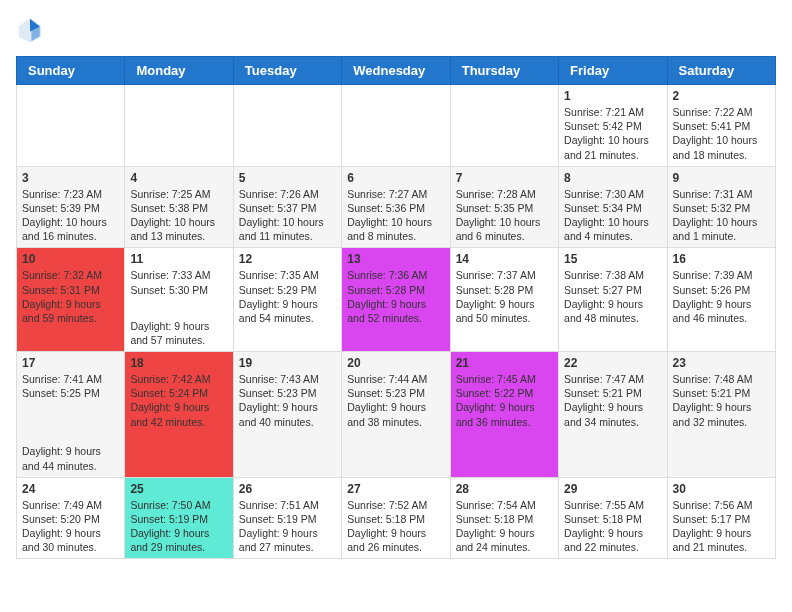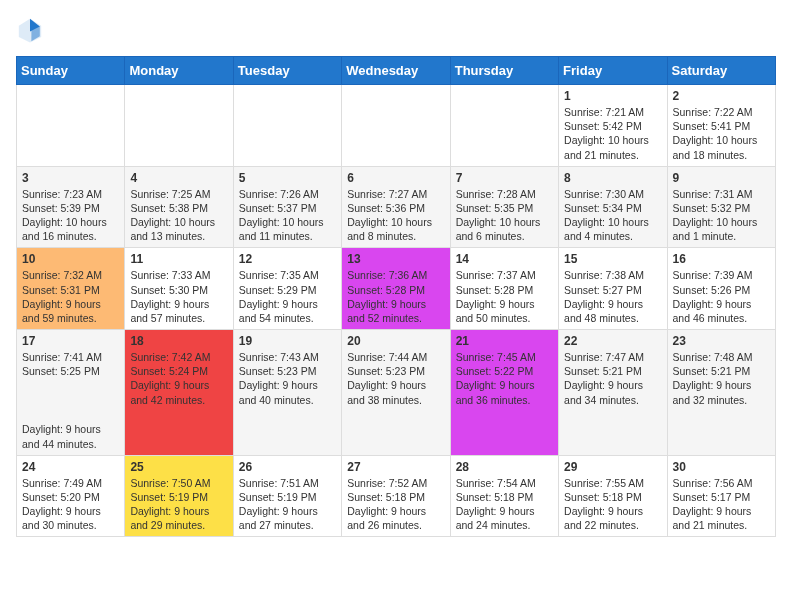--- a/index.html
+++ b/index.html
@@ -56,21 +56,21 @@
     .calendar {
       width: 100%;
       border-collapse: collapse;
       border: 1px solid #ccc;
     }
     .calendar th {
       background: #2277cc;
       color: #fff;
       font-size: 13px;
       font-weight: bold;
-      padding: 6px 4px;
+      padding: 6px 11px;
       text-align: left;
       border: 1px solid #1a66bb;
     }
     .calendar td {
       vertical-align: top;
       padding: 4px 5px;
       font-size: 10.5px;
       color: #333;
       border: 1px solid #ddd;
       background: #fff;
@@ -184,31 +184,31 @@
           <div style="line-height: 1.35;">Daylight: 10 hours and 4 minutes.</div>
         </td>
         <td style="background: rgb(245, 245, 245);">
           <span class="day-num">9</span>
           <div style="line-height: 1.35;">Sunrise: 7:31 AM</div>
           <div style="line-height: 1.35;">Sunset: 5:32 PM</div>
           <div style="line-height: 1.35;">Daylight: 10 hours and 1 minute.</div>
         </td>
       </tr>
       <tr>
-        <td style="background: #fdba74;">
+        <td style="background: #ef4444;">
           <span class="day-num">10</span>
           <div style="line-height: 1.35;">Sunrise: 7:32 AM</div>
           <div style="line-height: 1.35;">Sunset: 5:31 PM</div>
           <div style="line-height: 1.35;">Daylight: 9 hours and 59 minutes.</div>
         </td>
         <td style="background: rgb(255, 255, 255);">
           <span class="day-num">11</span>
           <div style="line-height: 1.35;">Sunrise: 7:33 AM</div>
           <div style="line-height: 1.35;">Sunset: 5:30 PM</div>
-          <div style="line-height: 1.35;">Daylight: 9 hours and 57 minutes.</div>
+          <div style="line-height: 1.35; margin-top: 22px;">Daylight: 9 hours and 57 minutes.</div>
         </td>
         <td style="background: rgb(255, 255, 255);">
           <span class="day-num">12</span>
           <div style="line-height: 1.35;">Sunrise: 7:35 AM</div>
           <div style="line-height: 1.35;">Sunset: 5:29 PM</div>
           <div style="line-height: 1.35;">Daylight: 9 hours and 54 minutes.</div>
         </td>
         <td style="background: #d946ef;">
           <span class="day-num">13</span>
           <div style="line-height: 1.35;">Sunrise: 7:36 AM</div>
@@ -278,21 +278,21 @@
           <div style="line-height: 1.35;">Daylight: 9 hours and 32 minutes.</div>
         </td>
       </tr>
       <tr>
         <td style="background: rgb(255, 255, 255);">
           <span class="day-num">24</span>
           <div style="line-height: 1.35;">Sunrise: 7:49 AM</div>
           <div style="line-height: 1.35;">Sunset: 5:20 PM</div>
           <div style="line-height: 1.35;">Daylight: 9 hours and 30 minutes.</div>
         </td>
-        <td style="background: #fde047;">
+        <td style="background: #5eead4;">
           <span class="day-num">25</span>
           <div style="line-height: 1.35;">Sunrise: 7:50 AM</div>
           <div style="line-height: 1.35;">Sunset: 5:19 PM</div>
           <div style="line-height: 1.35;">Daylight: 9 hours and 29 minutes.</div>
         </td>
         <td style="background: rgb(255, 255, 255);">
           <span class="day-num">26</span>
           <div style="line-height: 1.35;">Sunrise: 7:51 AM</div>
           <div style="line-height: 1.35;">Sunset: 5:19 PM</div>
           <div style="line-height: 1.35;">Daylight: 9 hours and 27 minutes.</div>

